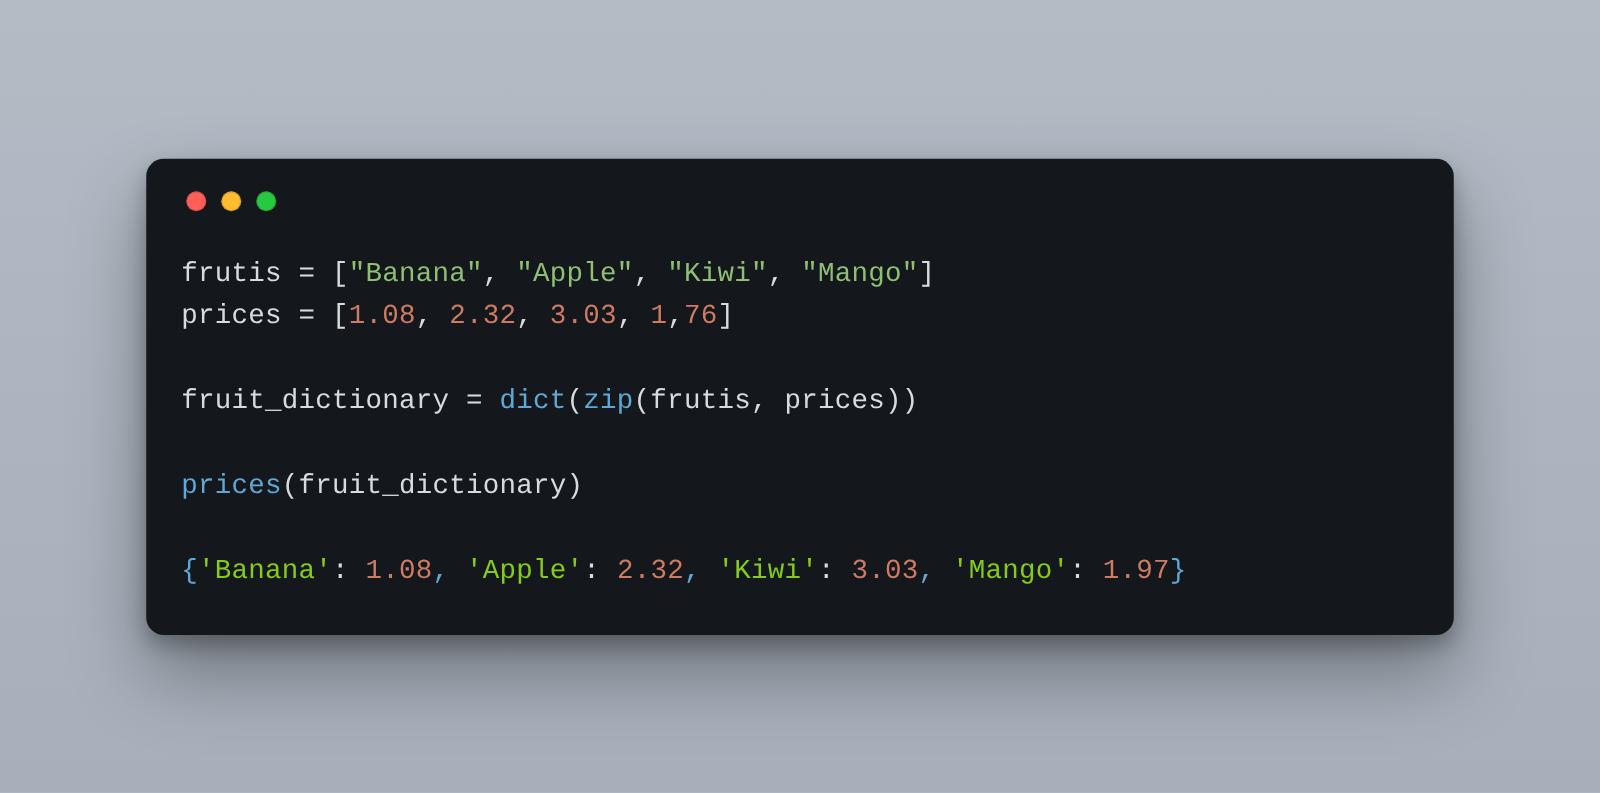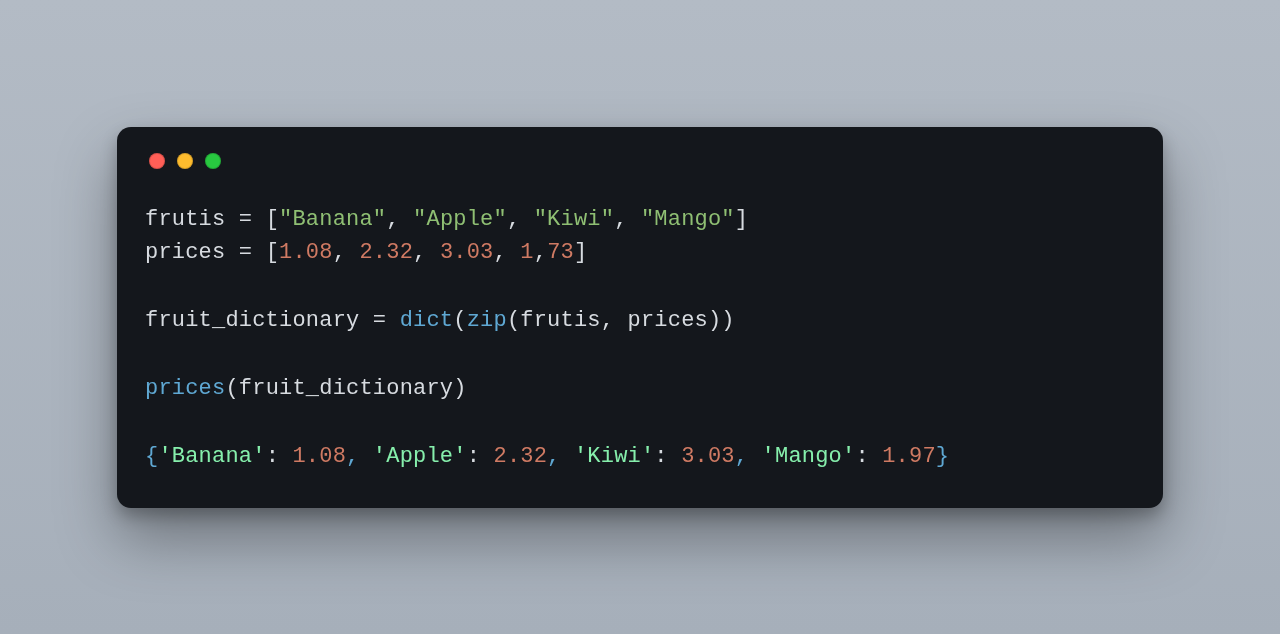--- a/index.html
+++ b/index.html
@@ -50,38 +50,38 @@
     white-space: pre;
     letter-spacing: 0.2px;
   }
 
   .c-default { color:#d7dbe0; }
   .c-string  { color:#8fbf73; }      
   .c-number  { color:#cf7a63; }      
   .c-bracket { color:#d7dbe0; }
   .c-func    { color:#5fa8d3; }      
   .c-brace   { color:#5fa8d3; }
-  .c-key     { color:#86efac; }      
+  .c-key     { color:#84cc16; }      
   .c-punc    { color:#d7dbe0; }
   .c-comma   { color:#5fa8d3; }      
 </style>
 </head>
 <body>
 
 <div class="stage">
   <div class="window">
 
     <div class="traffic">
       <span class="dot red"></span>
       <span class="dot yellow"></span>
       <span class="dot green"></span>
     </div>
 
     <pre class="code"><span class="c-default"><span>frutis</span><span> = </span><span class="c-bracket">[</span><span class="c-string">"Banana"</span><span>, </span><span class="c-string">"Apple"</span><span>, </span><span class="c-string">"Kiwi"</span><span>, </span><span class="c-string">"Mango"</span><span class="c-bracket">]</span></span>
-<span class="c-default"><span>prices</span><span> = </span><span class="c-bracket">[</span><span class="c-number">1.08</span><span>, </span><span class="c-number">2.32</span><span>, </span><span class="c-number">3.03</span><span>, </span><span class="c-number">1</span><span>,</span><span class="c-number">73</span><span class="c-bracket">]</span></span>
+<span class="c-default"><span>prices</span><span> = </span><span class="c-bracket">[</span><span class="c-number">1.08</span><span>, </span><span class="c-number">2.32</span><span>, </span><span class="c-number">3.03</span><span>, </span><span class="c-number">1</span><span>,</span><span class="c-number">76</span><span class="c-bracket">]</span></span>
 
 <span class="c-default"><span>fruit_dictionary</span><span> = </span><span class="c-func">dict</span><span>(</span><span class="c-func">zip</span><span>(</span><span>frutis</span><span>, </span><span>prices</span><span>)</span><span>)</span></span>
 
 <span class="c-default"><span class="c-func">prices</span><span>(</span><span>fruit_dictionary</span><span>)</span></span>
 
 <span><span class="c-brace">{</span><span class="c-key">'Banana'</span><span class="c-punc">: </span><span class="c-number">1.08</span><span class="c-comma">, </span><span class="c-key">'Apple'</span><span class="c-punc">: </span><span class="c-number">2.32</span><span class="c-comma">, </span><span class="c-key">'Kiwi'</span><span class="c-punc">: </span><span class="c-number">3.03</span><span class="c-comma">, </span><span class="c-key">'Mango'</span><span class="c-punc">: </span><span class="c-number">1.97</span><span class="c-brace">}</span></span></pre>
 
   </div>
 </div>
 

